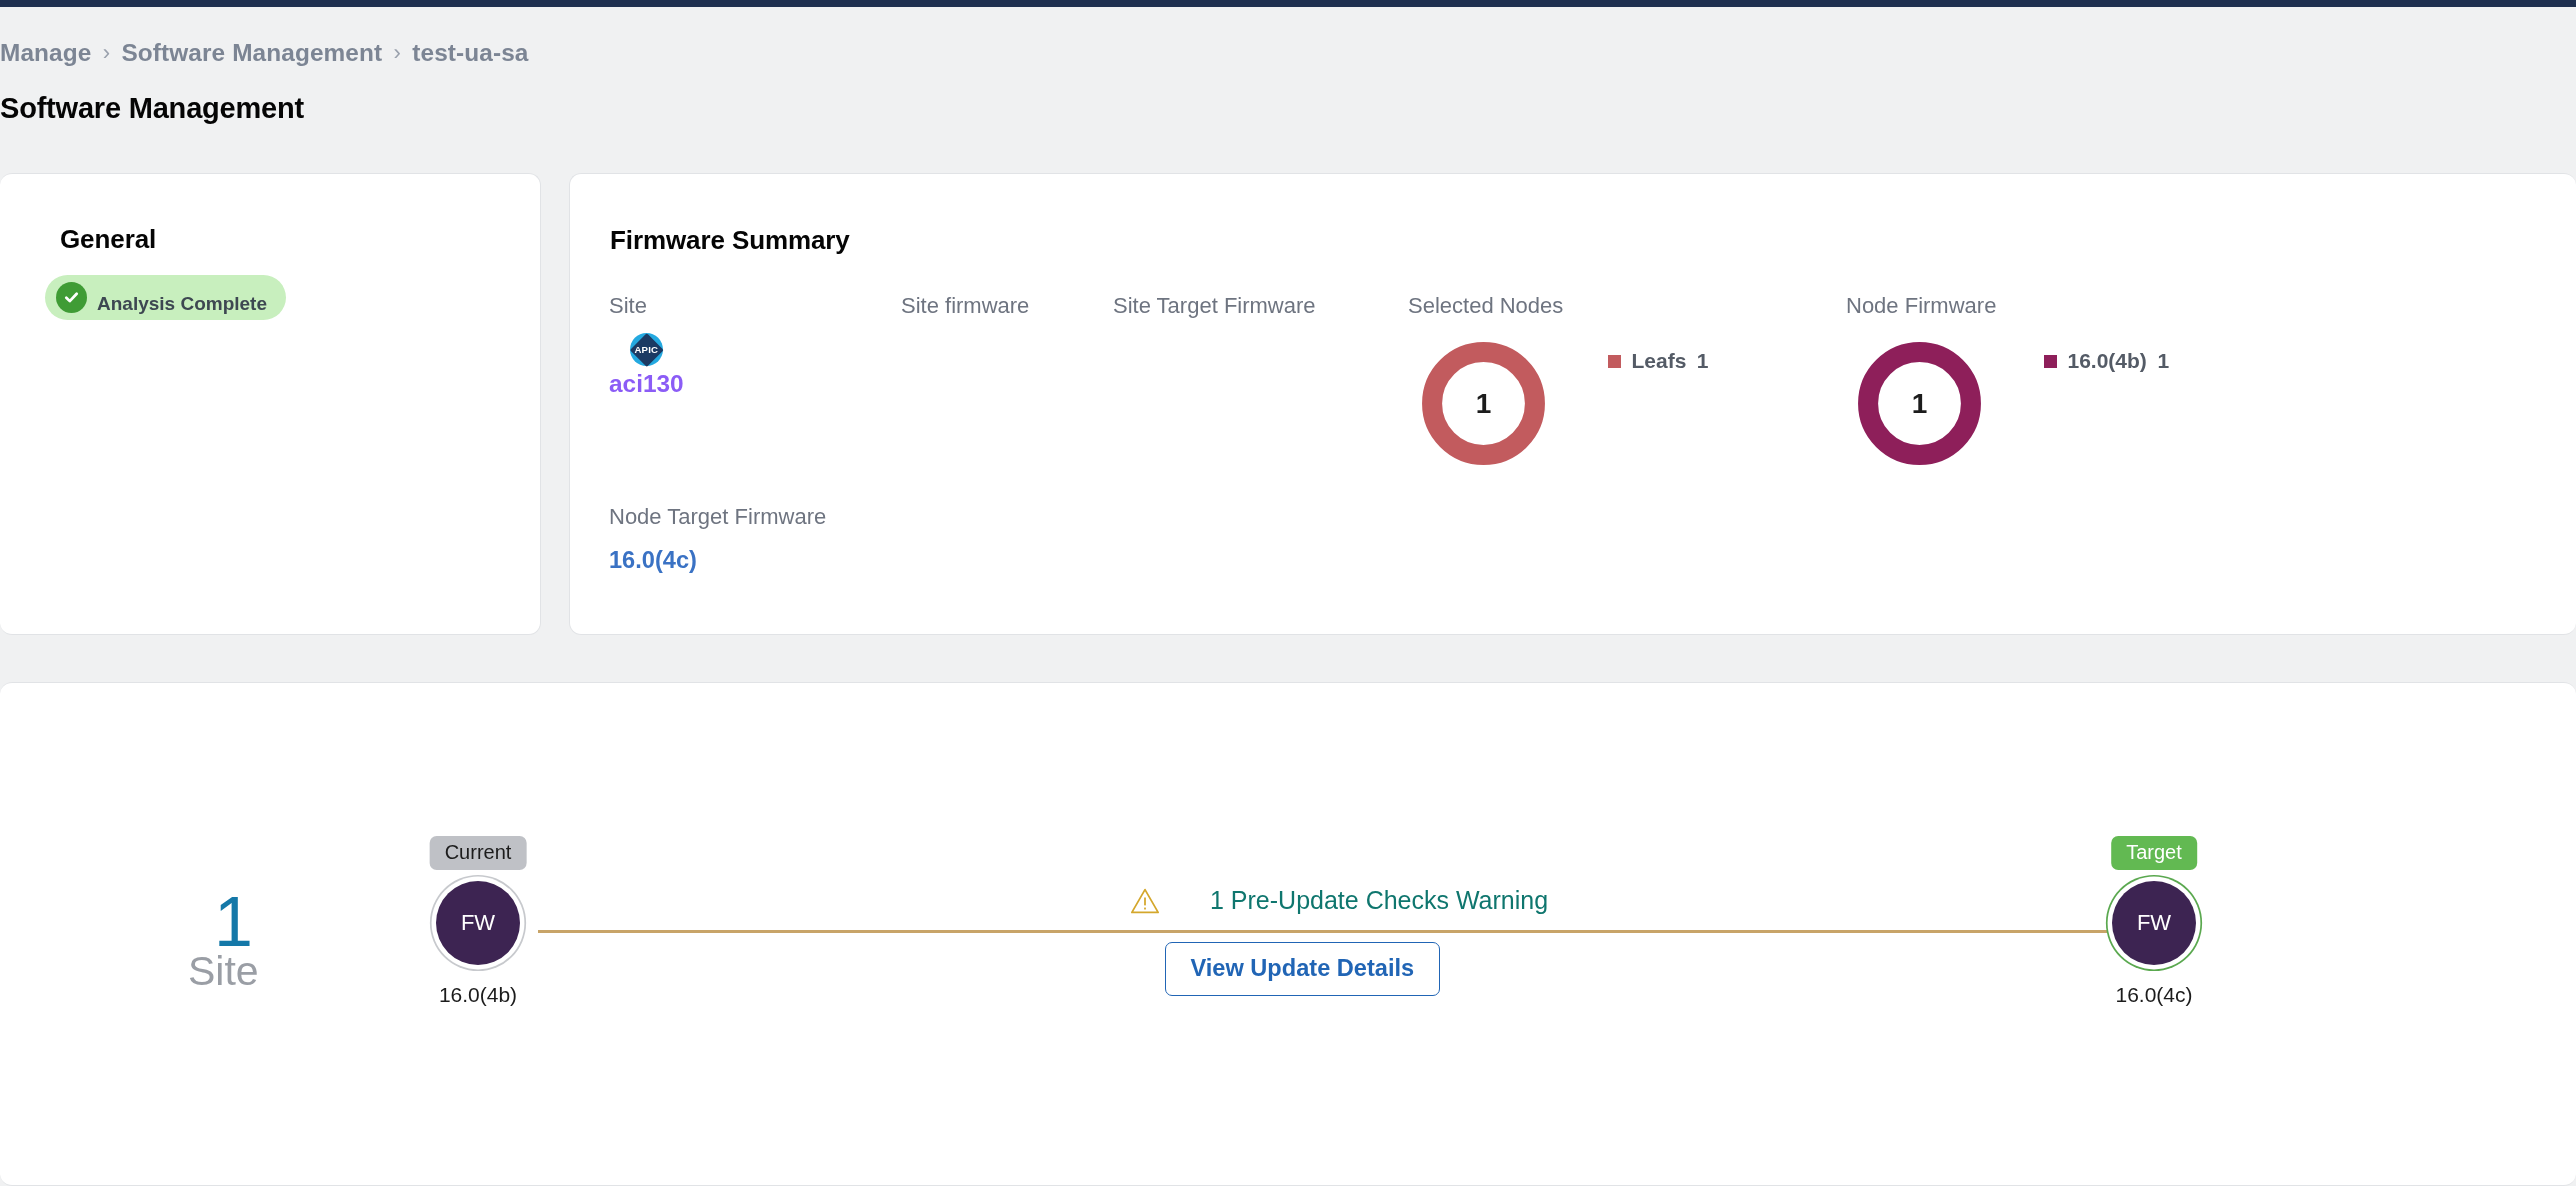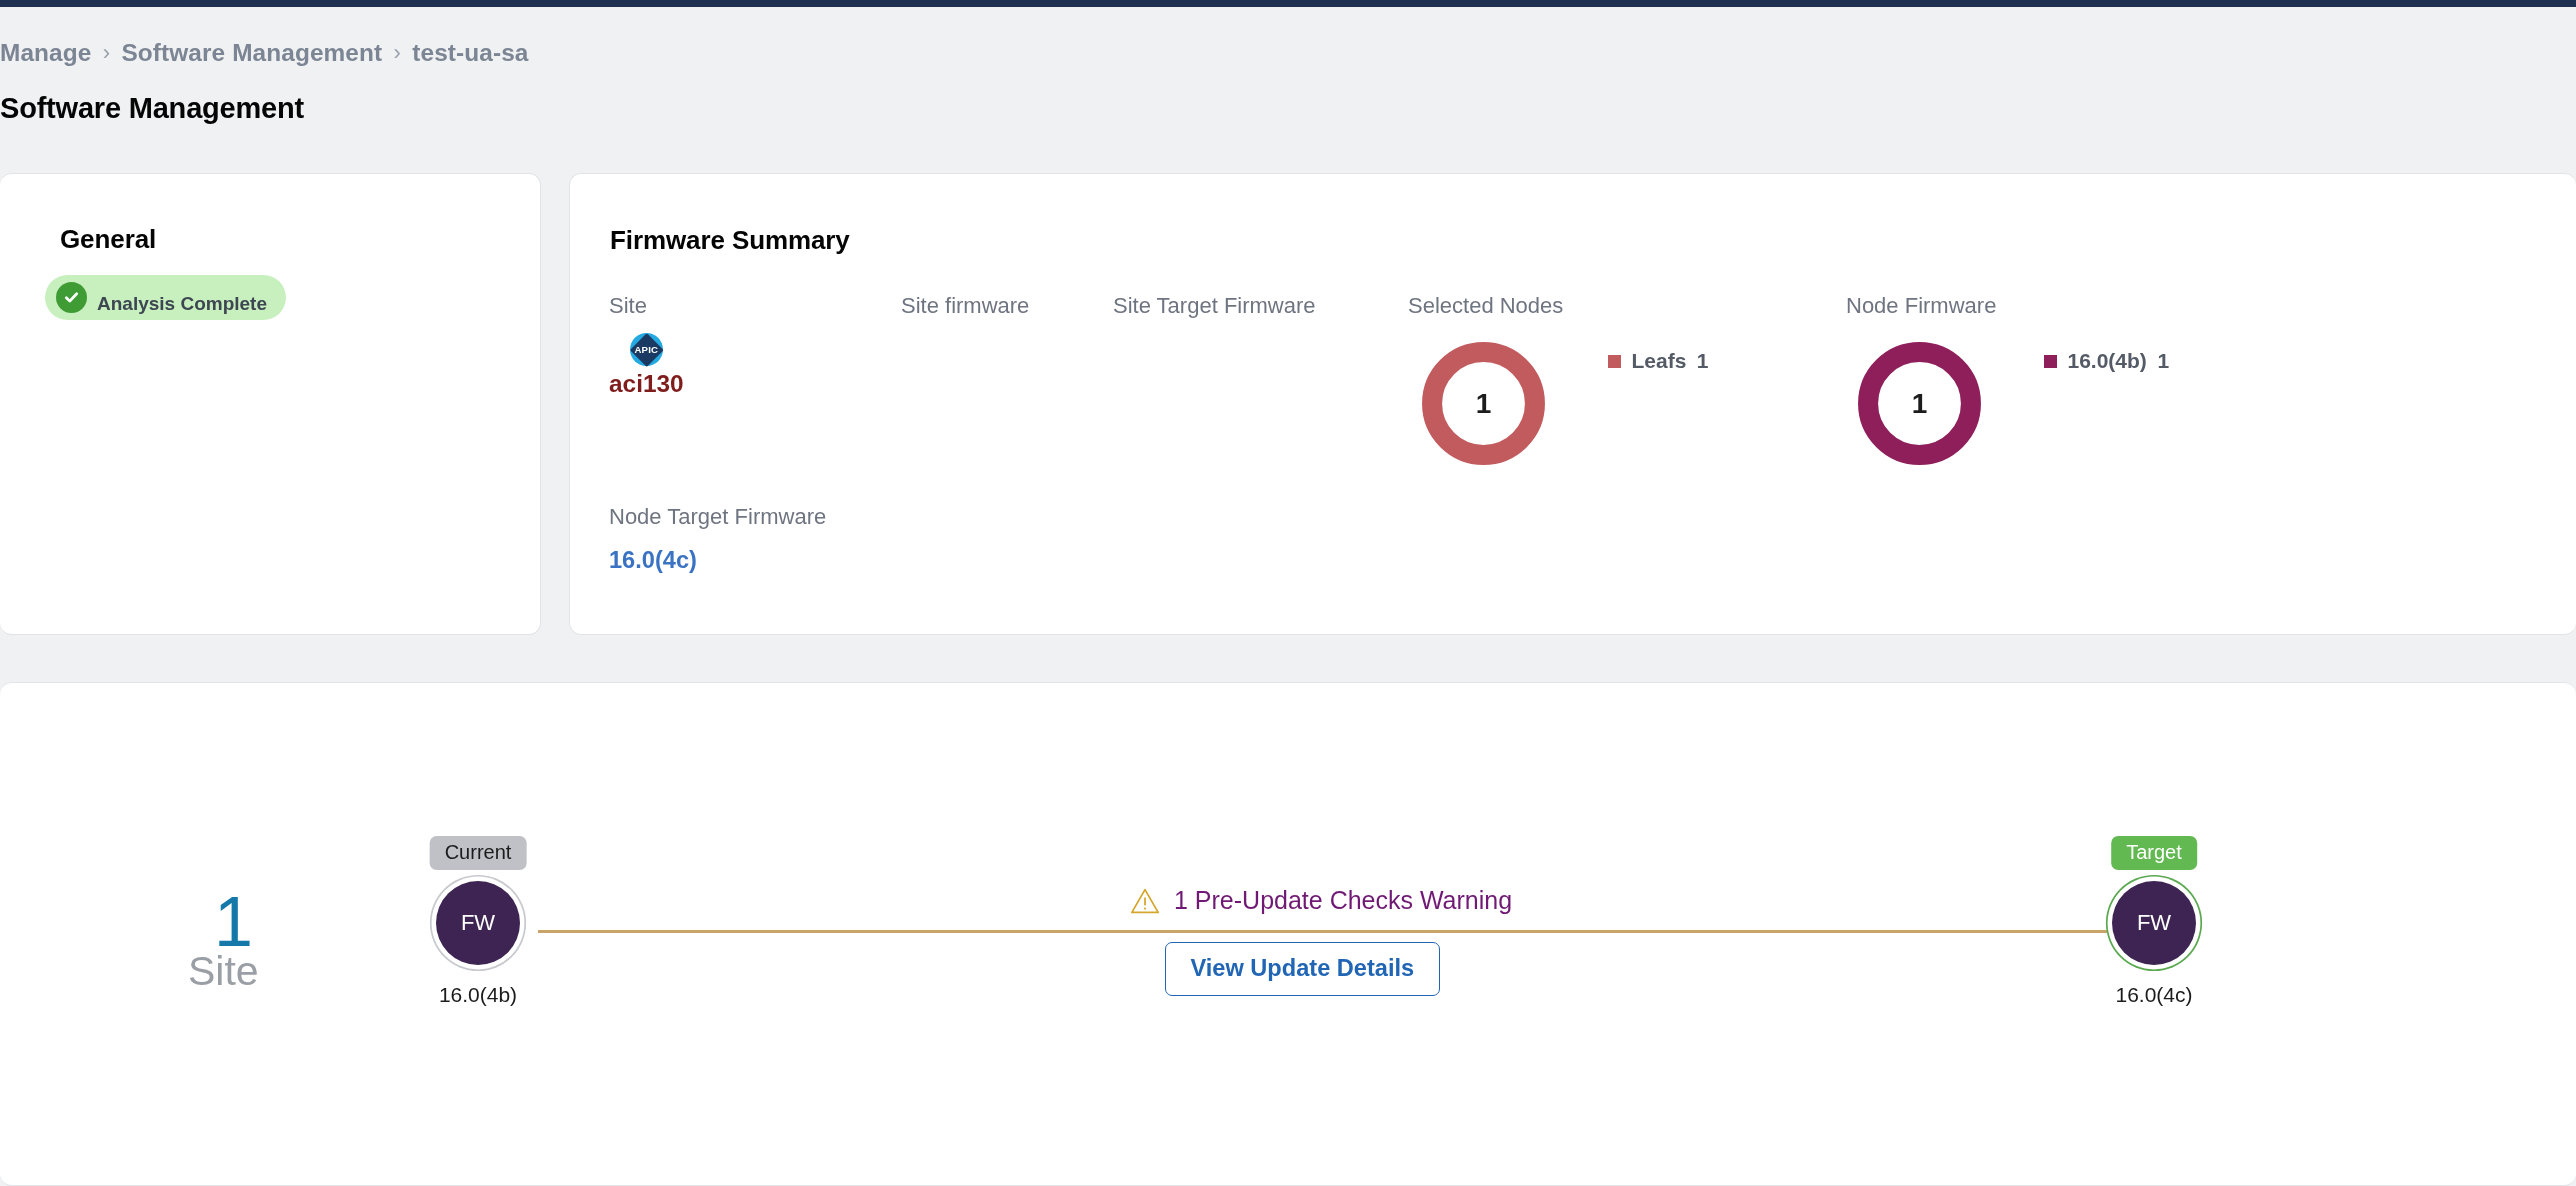--- a/index.html
+++ b/index.html
@@ -147,21 +147,21 @@
     position: relative;
     color: #ffffff;
     font-size: 9.6px;
     font-weight: bold;
     letter-spacing: 0.2px;
     z-index: 2;
   }
   .site-name {
     font-size: 24.4px;
     font-weight: bold;
-    color: #7f1d1d;
+    color: #8b5cf6;
   }
 
   
   .donut-wrap { position: absolute; }
   .donut {
     position: relative;
     width: 129px; height: 129px;
   }
   .donut svg { display:block; }
   .donut-center {
@@ -265,22 +265,23 @@
   .warn-row {
     position: absolute;
     left: 1130px; top: 886px;
     display: flex;
     align-items: center;
     gap: 14px;
   }
   .warn-icon { width: 30px; height: 28px; display:block; flex:0 0 auto;}
   .warn-text {
     font-size: 25px;
-    color: #701a75;
-    white-space: nowrap;
+    color: #0f766e;
+    white-space: nowrap;
+    margin-left: 36px;
   }
 
   .view-btn {
     position: absolute;
     left: 1165px; top: 942px;
     padding: 12.2px 24.4px 13px 24.4px;
     background: #ffffff;
     border: 1.7px solid #2165b5;
     border-radius: 7px;
     font-size: 23.6px;

